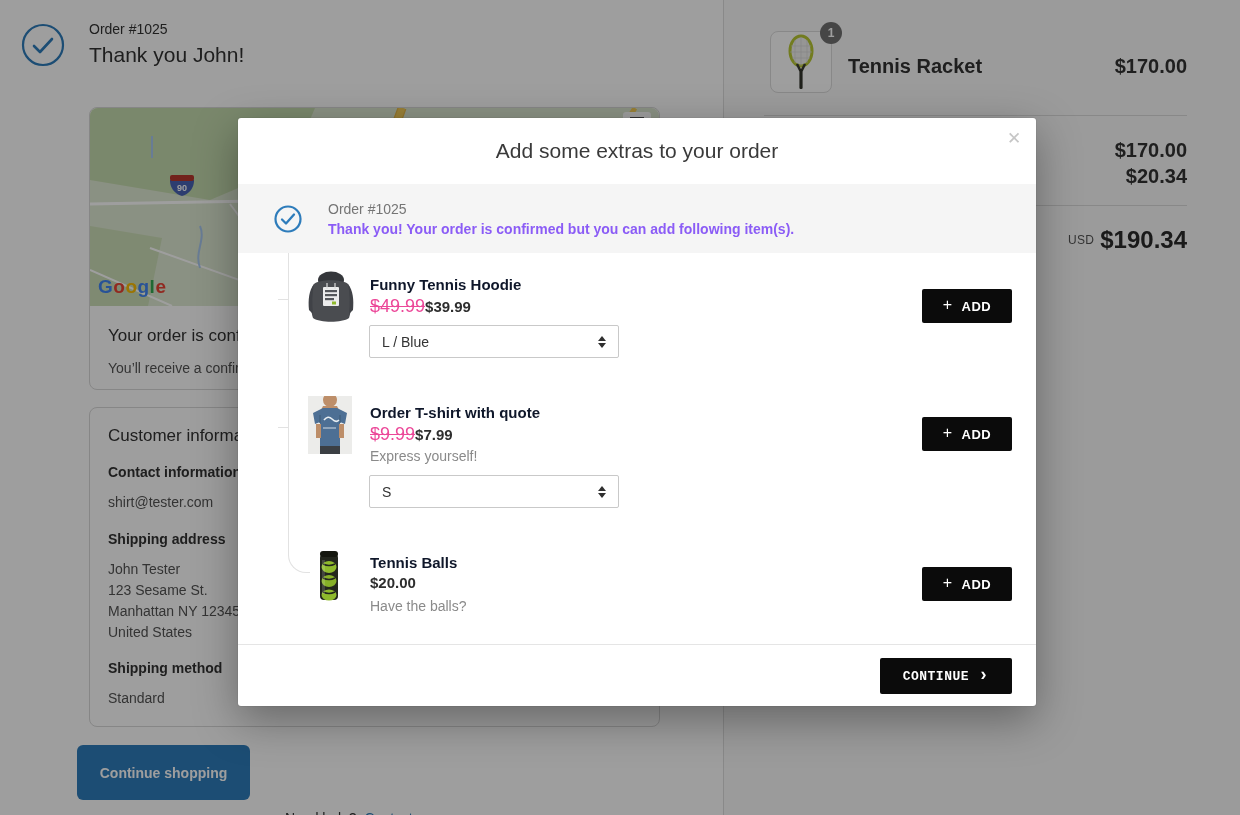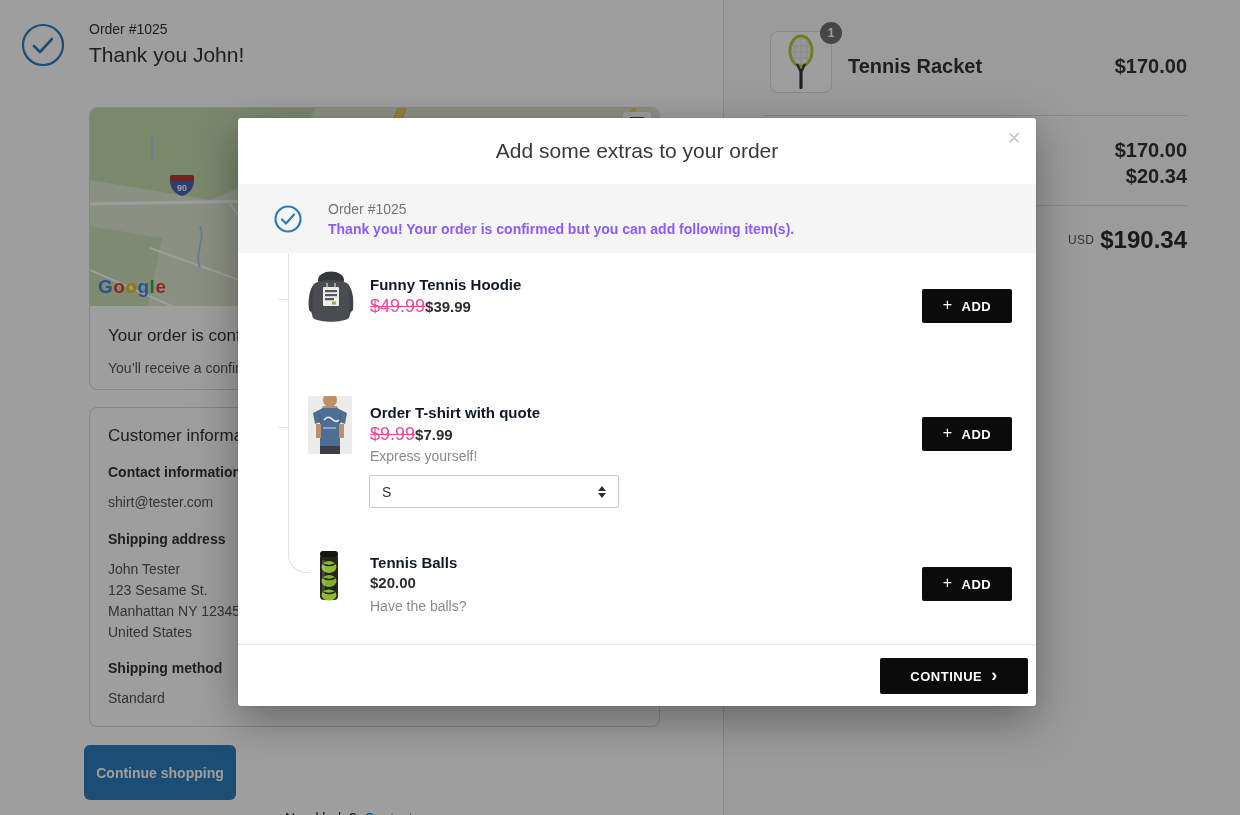--- a/index.html
+++ b/index.html
@@ -118,21 +118,21 @@
     <div class="abs val" style="left:18px;top:84px;">shirt@tester.com</div>
     <div class="abs lbl" style="left:18px;top:123px;">Shipping address</div>
     <div class="abs val" style="left:18px;top:151px;">John Tester</div>
     <div class="abs val" style="left:18px;top:172px;">123 Sesame St.</div>
     <div class="abs val" style="left:18px;top:193px;">Manhattan NY 12345</div>
     <div class="abs val" style="left:18px;top:214px;">United States</div>
     <div class="abs lbl" style="left:18px;top:252px;">Shipping method</div>
     <div class="abs val" style="left:18px;top:280px;">Standard</div>
   </div>
 
-  <button class="abs btn-primary" style="left:84px;top:745px;width:152px;height:55px;">Continue shopping</button>
+  <button class="abs btn-primary" style="left:77px;top:745px;width:173px;height:55px;">Continue shopping</button>
   <div class="abs" style="left:285px;top:810px;font-size:14px;color:#333;">
     <span>Need help?</span>
     <span class="link" style="margin-left:4px;">Contact us</span>
   </div>
 
   <div class="abs thumb" style="left:770px;top:31px;width:62px;height:62px;">
     <svg width="60" height="60" viewBox="0 0 60 60">
       <ellipse cx="30" cy="19" rx="11" ry="15" fill="#f2f2f0" stroke="#b9c832" stroke-width="3"></ellipse>
       <g stroke="#d8d8d8" stroke-width=".7">
         <line x1="24" y1="8" x2="24" y2="31"></line>
@@ -185,20 +185,27 @@
         <rect x="17" y="24" width="12" height="2.2" fill="#55575b"></rect>
         <rect x="17" y="28" width="9" height="2.2" fill="#55575b"></rect>
         <rect x="24" y="31.5" width="4" height="3" fill="#8fba2c"></rect>
         <path d="M19,13 v6 M27,13 v6" stroke="#dcdcdc" stroke-width="1.2" fill="none"></path>
       </svg>
     </div>
     <div class="abs p-name" style="left:132px;top:158px;">Funny Tennis Hoodie</div>
     <div class="abs p-price" style="left:132px;top:178px;">
       <span class="p-old">$49.99</span><span>$39.99</span>
     </div>
+    <div class="abs select" style="left:131px;top:207px;width:250px;height:33px;">
+      <span>L / Blue</span>
+      <span class="sel-arrows">
+          <span class="tri-up"></span>
+          <span class="tri-dn"></span>
+        </span>
+    </div>
     <button class="abs btn-dark" style="left:684px;top:171px;width:90px;height:34px;">
       <span class="plus">+</span>
       <span>ADD</span>
     </button>
 
     <div class="abs" style="left:70px;top:278px;">
       <svg width="44" height="58" viewBox="0 0 44 58">
         <rect width="44" height="58" fill="#ececea"></rect>
         <circle cx="22" cy="4" r="7" fill="#bd8e69"></circle>
         <path d="M15,10 h14 l2,4 h-18 Z" fill="#bd8e69"></path>
@@ -241,19 +248,19 @@
     </div>
     <div class="abs p-name" style="left:132px;top:436px;">Tennis Balls</div>
     <div class="abs p-price" style="left:132px;top:456px;">$20.00</div>
     <div class="abs p-note" style="left:132px;top:480px;">Have the balls?</div>
     <button class="abs btn-dark" style="left:684px;top:449px;width:90px;height:34px;">
       <span class="plus">+</span>
       <span>ADD</span>
     </button>
 
     <div class="abs mhr" style="left:0;top:526px;width:798px;"></div>
-    <button class="abs btn-dark" style="left:642px;top:540px;width:148px;height:36px;">
+    <button class="abs btn-dark" style="left:642px;top:540px;width:132px;height:36px;font-family:Liberation Mono, monospace;">
       <span>CONTINUE</span>
       <span class="chev">›</span>
     </button>
   </div>
 
 </div>
 
 </body></html>

